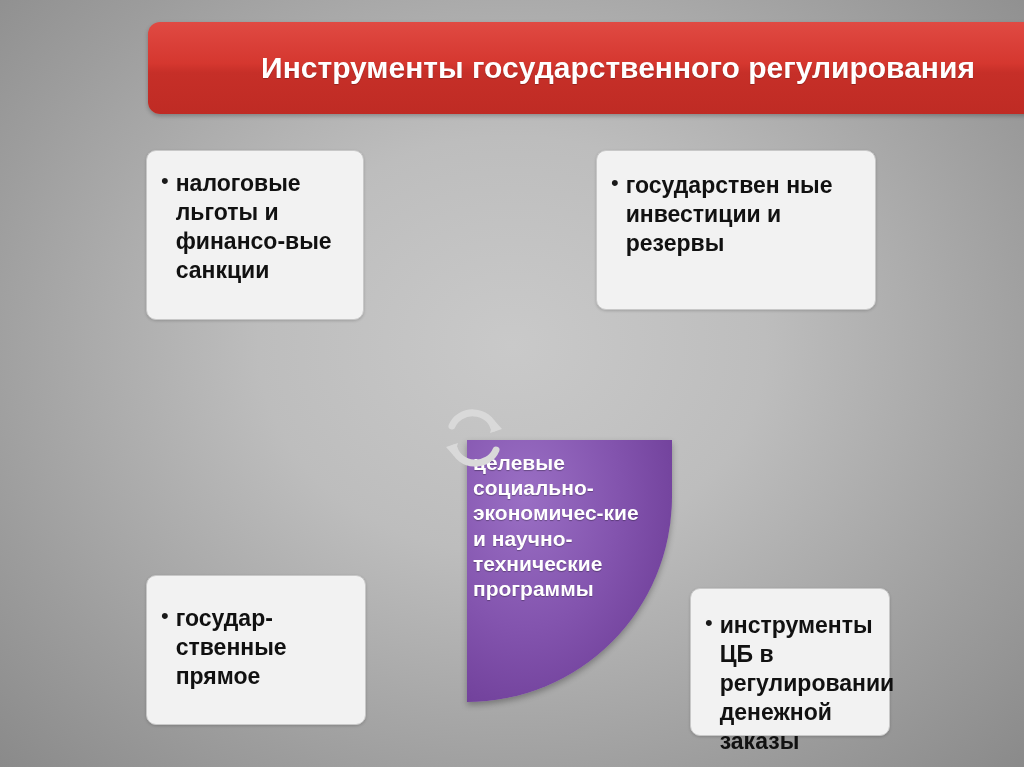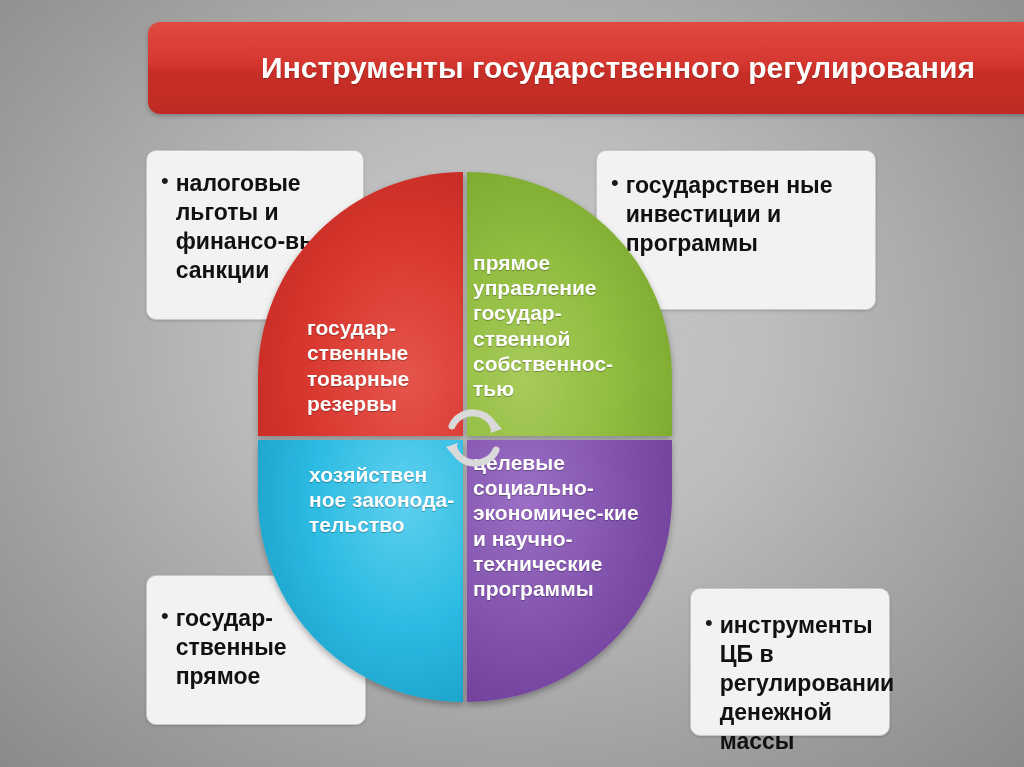--- a/index.html
+++ b/index.html
@@ -186,51 +186,42 @@
   <div class="callout" id="callout-tl">
     <div class="bullet-row">
       <span class="dot">•</span>
       <span class="ctext">налоговые льготы и финансо-вые санкции</span>
     </div>
   </div>
 
   <div class="callout" id="callout-tr">
     <div class="bullet-row">
       <span class="dot">•</span>
-      <span class="ctext">государствен ные инвестиции и программы</span>
+      <span class="ctext">государствен ные инвестиции и резервы</span>
     </div>
   </div>
 
   <div class="callout" id="callout-bl">
     <div class="bullet-row">
       <span class="dot">•</span>
       <span class="ctext">государ-ственные прямое</span>
     </div>
   </div>
 
   <div class="callout" id="callout-br">
     <div class="bullet-row">
       <span class="dot">•</span>
-      <span class="ctext">инструменты ЦБ в регулировании денежной массы</span>
+      <span class="ctext">инструменты ЦБ в регулировании денежной заказы</span>
     </div>
   </div>
 
   <div id="wheel">
 
-    <div class="quad" id="quad-red">
-      <div class="qlabel">государ-ственные товарные резервы</div>
-    </div>
-
-    <div class="quad" id="quad-green">
-      <div class="qlabel">прямое управление государ-ственной собственнос-тью</div>
-    </div>
-
-    <div class="quad" id="quad-blue">
-      <div class="qlabel">хозяйствен ное законода-тельство</div>
-    </div>
+
+
 
     <div class="quad" id="quad-purple">
       <div class="qlabel">целевые социально-экономичес-кие и научно-технические программы</div>
     </div>
 
     <svg id="center-arrow" viewBox="0 0 72 82">
       <path d="M14 30 A22 20 0 0 1 56 32" fill="none" stroke="#d9d9d9" stroke-width="7" stroke-linecap="round"></path>
       <path d="M56 24 L64 33 L52 37 Z" fill="#d9d9d9"></path>
       <path d="M58 54 A22 20 0 0 1 16 52" fill="none" stroke="#d9d9d9" stroke-width="7" stroke-linecap="round"></path>
       <path d="M16 60 L8 51 L20 47 Z" fill="#d9d9d9"></path>

